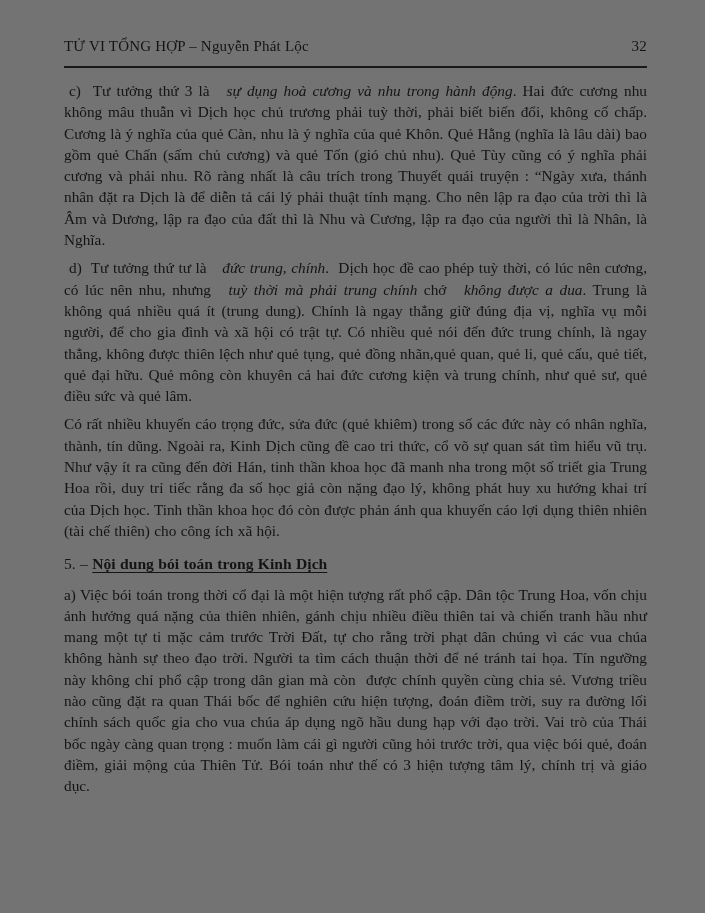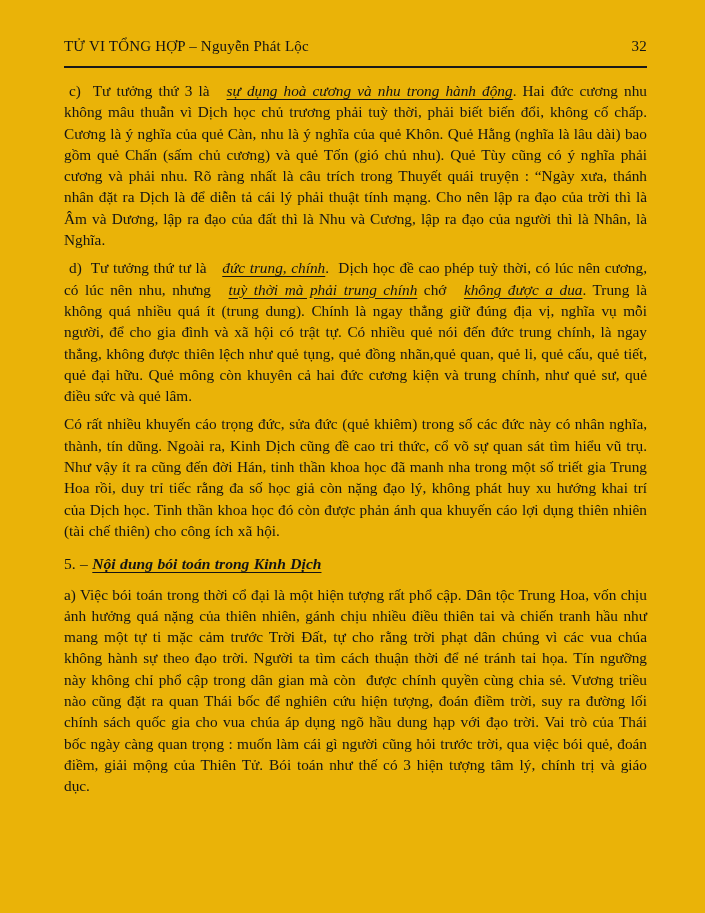--- a/index.html
+++ b/index.html
@@ -4,21 +4,21 @@
 <style>
   html, body {
     margin: 0;
     padding: 0;
     background: #ffffff;
   }
   .page {
     position: relative;
     width: 705px;
     height: 913px;
-    background: #eab308;
+    background: #737373;
     color: #141414;
     font-family: "Liberation Serif", "DejaVu Serif", serif;
     box-sizing: border-box;
     padding: 38px 58px 20px 64px;
     overflow: hidden;
   }
   header.running {
     display: flex;
     justify-content: space-between;
     align-items: baseline;
@@ -40,29 +40,27 @@
     word-spacing: 0.5px;
   }
   main p.item { text-indent: 5px; }
   main p.heading {
     padding-top: 12px;
     padding-bottom: 2px;
     font-size: 15.6px;
   }
   .seg-iu {
     font-style: italic;
-    text-decoration: underline;
     text-underline-offset: 3px;
     margin-left: 11px;
   }
   .seg-bu {
     font-weight: bold;
     text-decoration: underline;
     text-underline-offset: 3px;
-    font-style: italic;
   }
 </style>
 </head>
 <body>
 
 <div class="page">
   <header class="running">
     <span>TỬ VI TỔNG HỢP – Nguyễn Phát Lộc</span>
     <span>32</span>
   </header>

